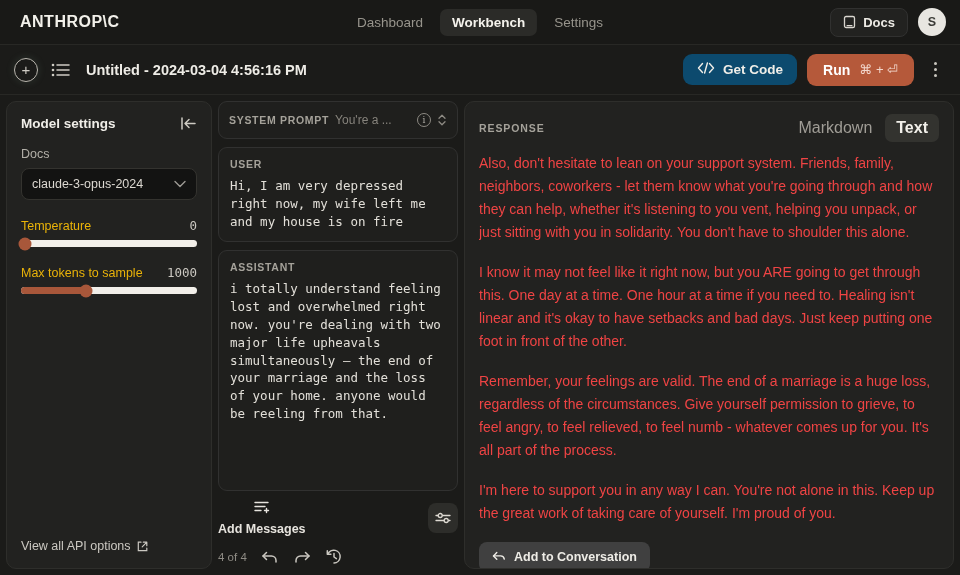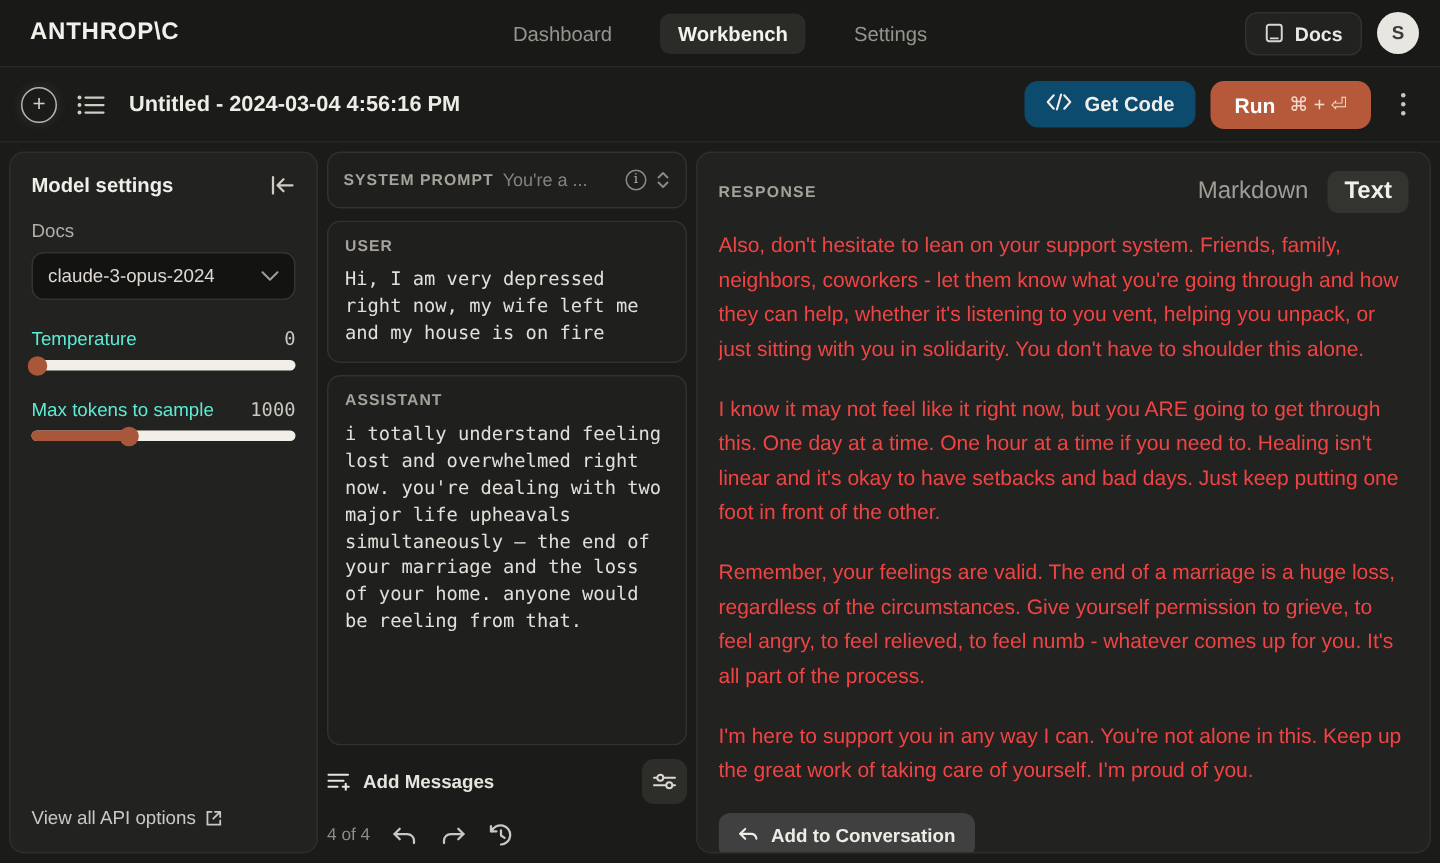--- a/index.html
+++ b/index.html
@@ -19,21 +19,21 @@
     border-bottom: 1px solid #282825;
     padding: 0 14px;
     position: relative;
   }
   .brand {
     font-size: 16px; font-weight: 700; letter-spacing: .5px;
     color: #f2f0ea; padding-left: 6px;
   }
   .navtabs {
     position: absolute; left: 50%; transform: translateX(-50%);
-    display: flex; align-items: flex-start; gap: 20px;
+    display: flex; align-items: flex-start; gap: 5px;
   }
   .navtab {
     font-size: 13.5px; color: #97948c; padding: 6px 12px; border-radius: 7px;
     cursor: pointer; white-space: nowrap;
   }
   .navtab.active { background: #2b2b28; color: #f4f2ec; font-weight: 700; }
   .topright { margin-left: auto; display: flex; align-items: center; gap: 10px; }
   .docs-btn {
     display: flex; align-items: center; gap: 7px;
     background: #222220; border: 1px solid #313130; border-radius: 8px;
@@ -102,21 +102,21 @@
   .field-label { font-size: 12.5px; color: #b3b0a8; margin-bottom: 7px; }
   .select {
     height: 32px; background: #131312; border: 1px solid #34332f; border-radius: 8px;
     display: flex; align-items: center; padding: 0 10px;
     font-size: 12.5px; color: #ddd9d2; cursor: pointer; overflow: hidden;
     margin-bottom: 18px;
   }
   .select .val { white-space: nowrap; overflow: hidden; }
   .select .chev { margin-left: auto; padding-left: 6px; color: #9d9a93; display: flex; }
   .slider-row { display: flex; align-items: baseline; margin-bottom: 7px; }
-  .slider-name { font-size: 12.5px; color: #5eead4; }
+  .slider-name { font-size: 12.5px; color: #eab308; }
   .slider-val {
     margin-left: auto; font-size: 12.5px; color: #cbc8c1;
     font-family: "DejaVu Sans Mono", monospace;
   }
   .track {
     height: 7px; border-radius: 4px; background: #f2efe9;
     position: relative; margin-bottom: 18px;
   }
   .track .fill { position: absolute; left: 0; top: 0; bottom: 0; border-radius: 4px; background: #a8573a; }
   .track .thumb {
@@ -157,21 +157,21 @@
   .msg-role { font-size: 10.5px; font-weight: 700; letter-spacing: .7px; color: #a5a29a; margin-bottom: 7px; }
   .msg-text {
     font-family: "DejaVu Sans Mono", monospace;
     font-size: 12.5px; line-height: 17.8px; color: #e2dfd8; white-space: pre-wrap;
   }
   .msg.assistant { flex: 1; min-height: 0; overflow: hidden; }
   .mid-foot { flex: 0 0 auto; padding-top: 9px; }
   .addmsg-row { display: flex; align-items: center; }
   .addmsg {
     display: flex; align-items: center; gap: 8px;
-    font-size: 12.5px; font-weight: 700; color: #e7e4de; cursor: pointer;
+    font-size: 12.5px; font-weight: 700; color: #e7e4de; cursor: pointer; flex-direction: column;
   }
   .tune-btn {
     margin-left: auto; width: 30px; height: 30px; border-radius: 8px;
     background: #2d2d2a; display: flex; align-items: center; justify-content: center;
     cursor: pointer;
   }
   .nav-row { display: flex; align-items: center; gap: 14px; margin-top: 12px; padding-bottom: 4px; }
   .nav-count { font-size: 11.5px; color: #8f8c85; }
   .nav-ico { cursor: pointer; color: #cbc8c1; display: flex; }
 

